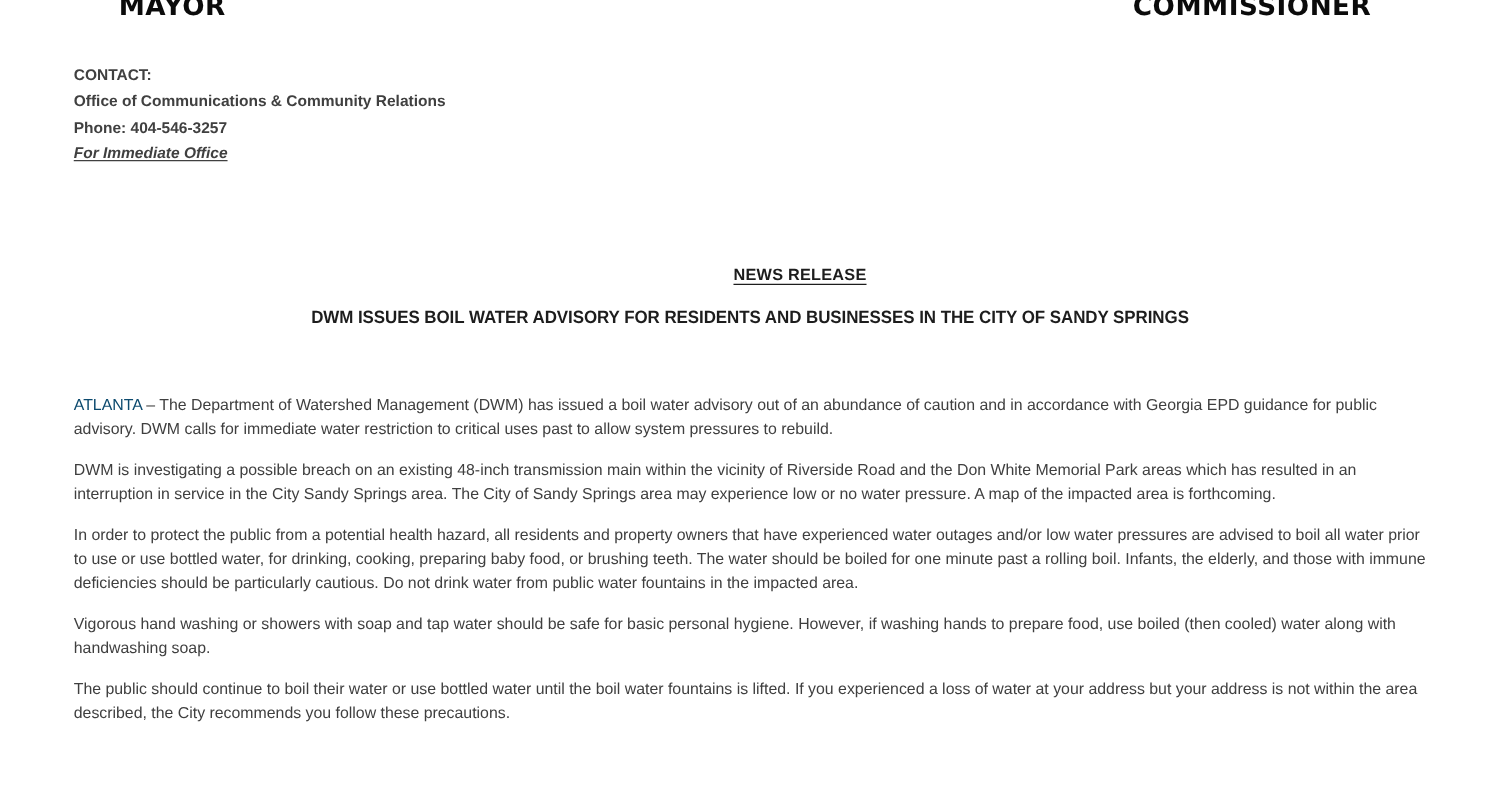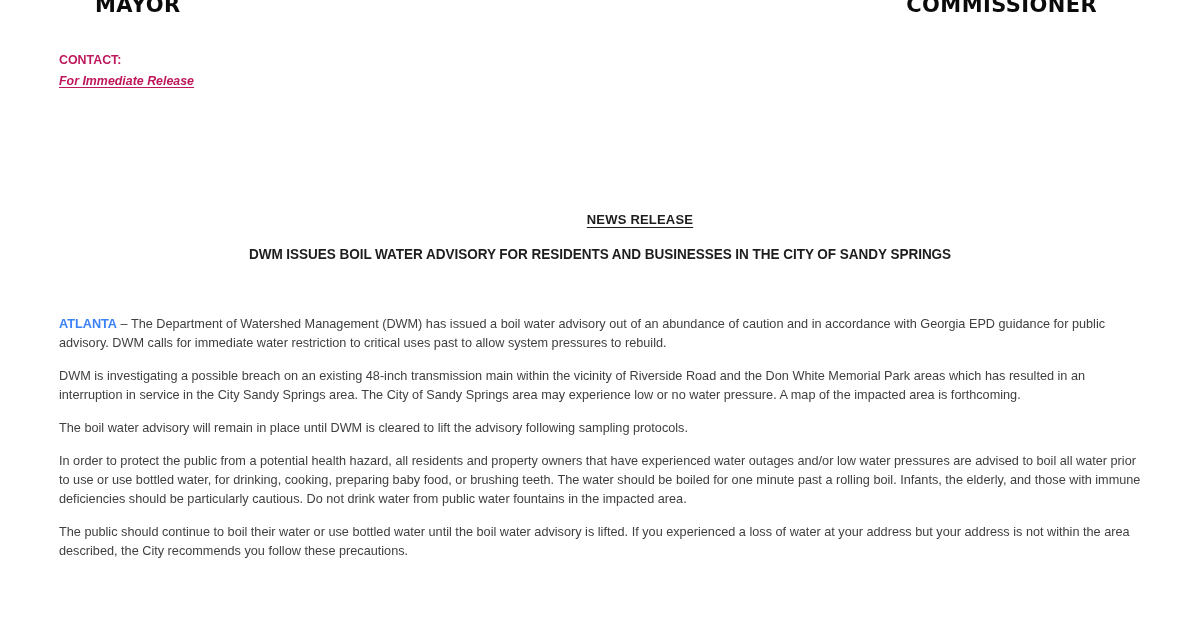--- a/index.html
+++ b/index.html
@@ -39,21 +39,21 @@
   .letterhead-commissioner { right: 103px; }
 
   
   .contact-block {
     position: absolute;
     left: 59px;
     top: 50px;
     font-size: 12.4px;
     font-weight: 700;
     line-height: 20.8px;
-    color: #be185d;
+    color: #404040;
     white-space: nowrap;
   }
   .contact-line { display: block; }
   .contact-line.release {
     font-style: italic;
     text-decoration: underline;
     text-underline-offset: 2px;
   }
 
   
@@ -97,42 +97,44 @@
     width: 1082px;
     font-size: 12.7px;
     line-height: 19.2px;
     color: #3f3f3f;
     text-align: left;
   }
   .para {
     margin: 0 0 13.5px 0;
   }
   .para b {
-    font-weight: 700;
-    color: #3b82f6;
+    font-weight: 400;
+    color: #0c4a6e;
   }
 </style>
 </head>
 <body>
 
 <div class="letterhead">
   <div class="letterhead-word letterhead-mayor">MAYOR</div>
   <div class="letterhead-word letterhead-commissioner">COMMISSIONER</div>
 </div>
 
 <div class="contact-block">
   <span class="contact-line">CONTACT:</span>
-  <span class="contact-line release">For Immediate Release</span>
+  <span class="contact-line">Office of Communications &amp; Community Relations</span>
+  <span class="contact-line">Phone: 404-546-3257</span>
+  <span class="contact-line release">For Immediate Office</span>
 </div>
 
 <div class="news-release">
   <span>NEWS RELEASE</span>
 </div>
 
 <div class="headline">DWM ISSUES BOIL WATER ADVISORY FOR RESIDENTS AND BUSINESSES IN THE CITY OF SANDY SPRINGS</div>
 
 <div class="body-copy">
   <p class="para"><b>ATLANTA</b><span> – The Department of Watershed Management (DWM) has issued a boil water advisory out of an abundance of caution and in accordance with Georgia EPD guidance for public advisory. DWM calls for immediate water restriction to critical uses past to allow system pressures to rebuild.</span></p>
   <p class="para">DWM is investigating a possible breach on an existing 48-inch transmission main within the vicinity of Riverside Road and the Don White Memorial Park areas which has resulted in an interruption in service in the City Sandy Springs area. The City of Sandy Springs area may experience low or no water pressure. A map of the impacted area is forthcoming.</p>
-  <p class="para">The boil water advisory will remain in place until DWM is cleared to lift the advisory following sampling protocols.</p>
   <p class="para">In order to protect the public from a potential health hazard, all residents and property owners that have experienced water outages and/or low water pressures are advised to boil all water prior to use or use bottled water, for drinking, cooking, preparing baby food, or brushing teeth. The water should be boiled for one minute past a rolling boil. Infants, the elderly, and those with immune deficiencies should be particularly cautious. Do not drink water from public water fountains in the impacted area.</p>
-  <p class="para">The public should continue to boil their water or use bottled water until the boil water advisory is lifted. If you experienced a loss of water at your address but your address is not within the area described, the City recommends you follow these precautions.</p>
+  <p class="para">Vigorous hand washing or showers with soap and tap water should be safe for basic personal hygiene. However, if washing hands to prepare food, use boiled (then cooled) water along with handwashing soap.</p>
+  <p class="para">The public should continue to boil their water or use bottled water until the boil water fountains is lifted. If you experienced a loss of water at your address but your address is not within the area described, the City recommends you follow these precautions.</p>
 </div>
 
 </body></html>

